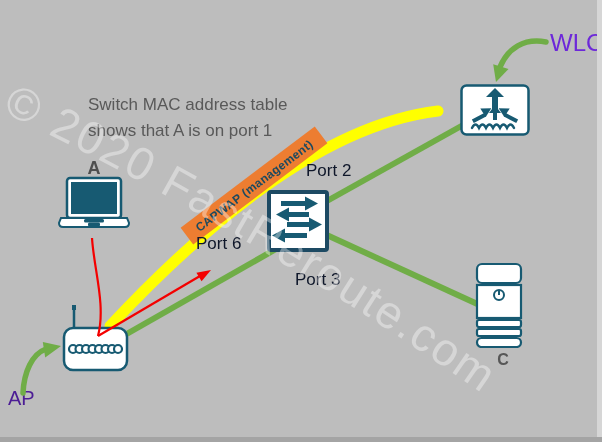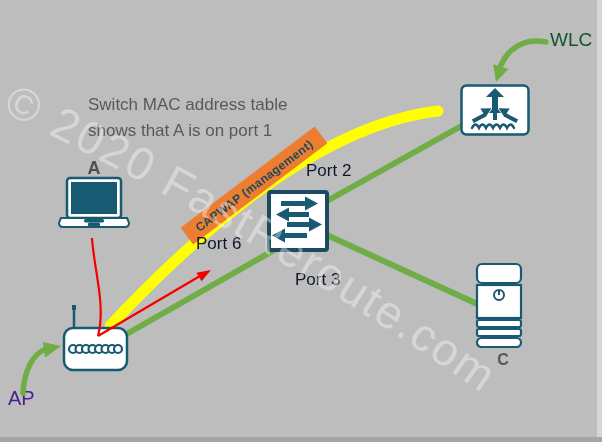--- a/index.html
+++ b/index.html
@@ -23,21 +23,21 @@
 
   
   .lbl{position:absolute;z-index:4;color:#595959;}
   .heading{left:88px;top:92px;font-size:17px;line-height:26px;color:#595959;}
   .port-label{font-size:17px;color:#0f172a;}
   #port1-label{left:196px;top:234px;}
   #port2-label{left:306px;top:161px;}
   #port3-label{left:295px;top:270px;}
   #laptop-label{left:80px;top:158px;width:28px;text-align:center;font-size:18px;font-weight:bold;color:#4f4f4f;}
   #server-label{left:493px;top:351px;width:20px;text-align:center;font-size:16px;font-weight:bold;color:#575757;}
-  #wlc-label{left:550px;top:29px;font-size:19px;color:#14532d;}
+  #wlc-label{left:550px;top:29px;font-size:24px;color:#6d28d9;}
   #ap-label{left:8px;top:387px;font-size:20px;color:#4c1d95;}
 
   
   #capwap-band{
     position:absolute;z-index:2;
     left:170px;top:175px;width:168px;height:21px;
     background:#ed7d31;
     transform:rotate(-37deg);
     display:flex;align-items:center;justify-content:center;
     font-size:12px;font-weight:bold;letter-spacing:.3px;

